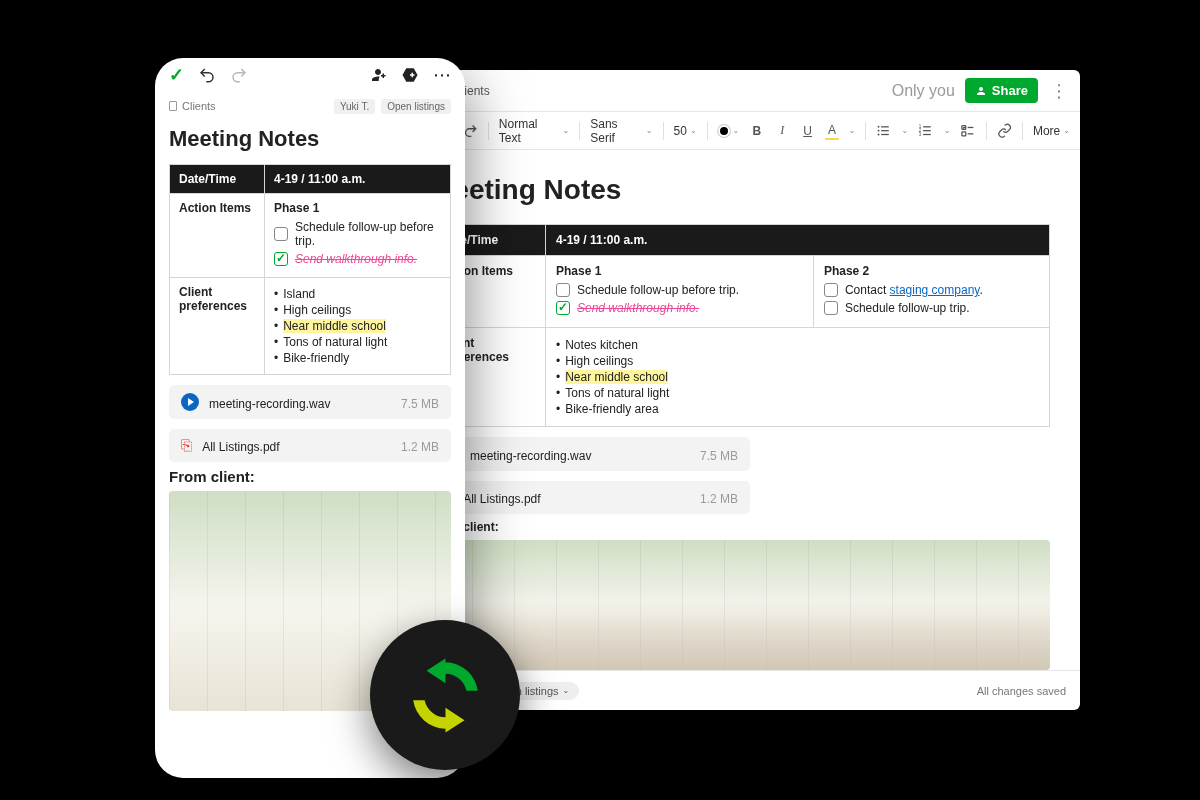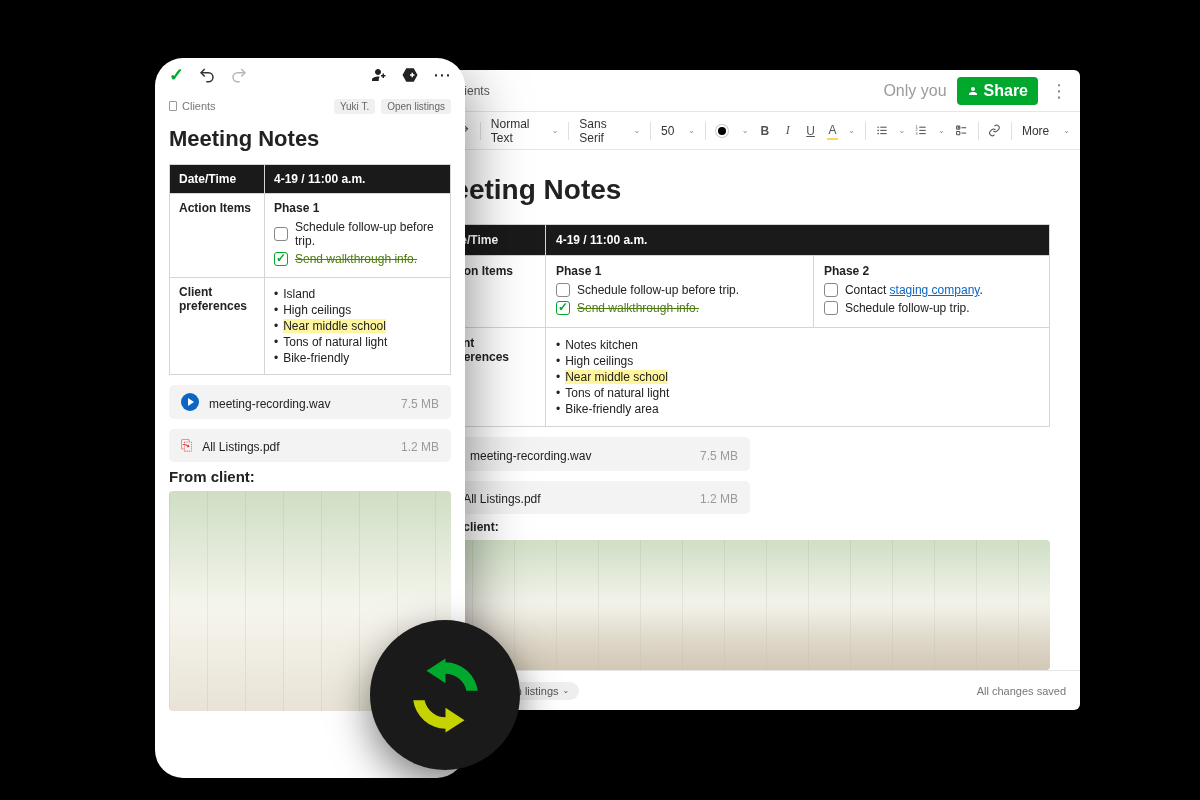--- a/index.html
+++ b/index.html
@@ -34,54 +34,54 @@
   gap: 10px;
 }
 .desk-titlebar .expand-ico { width:18px;height:18px;background:#eee;border-radius:3px;display:flex;align-items:center;justify-content:center;color:#888;font-size:11px; }
 .desk-titlebar .nb { display:flex;align-items:center;gap:6px;color:#555;font-size:12px; }
 .desk-titlebar .nb .book-ico { width:9px;height:11px;border:1px solid #888;border-radius:1px;position:relative; }
 .desk-titlebar .nb .book-ico::after{content:"";position:absolute;left:-2px;top:1px;bottom:1px;width:1px;background:#888;}
 .desk-titlebar .spacer { flex:1; }
 .desk-titlebar .privacy { color:#9a9a9a;font-size:16px; }
 .share-btn {
   background:#00a82d;color:#fff;border:none;border-radius:4px;
-  padding:5px 10px;font-size:16px;font-weight:600;display:flex;align-items:center;gap:5px;cursor:pointer;justify-content:flex-end;
+  padding:5px 10px;font-size:13px;font-weight:600;display:flex;align-items:center;gap:5px;cursor:pointer;justify-content:flex-end;
 }
 .share-btn svg{width:12px;height:12px;fill:#fff;}
 .more-dots{font-size:18px;color:#888;cursor:pointer;padding:0 2px;}
 
 .desk-toolbar{
   height:38px;border-bottom:1px solid #e6e6e6;
   display:flex;align-items:center;gap:10px;padding:0 10px;font-size:12px;color:#333;
 }
 .tb-add{width:18px;height:18px;border-radius:50%;background:#0a84ff;color:#fff;display:flex;align-items:center;justify-content:center;font-size:13px;font-weight:bold;cursor:pointer;}
 .tb-ico{width:16px;height:16px;color:#555;cursor:pointer;display:flex;align-items:center;justify-content:center;}
 .tb-sep{width:1px;height:18px;background:#e0e0e0;}
-.tb-dd{display:flex;align-items:center;gap:14px;cursor:pointer;font-size:12px;}
+.tb-dd{display:flex;align-items:center;gap:3px;cursor:pointer;font-size:12px;}
 .tb-dd .car{font-size:8px;color:#888;}
 .color-dot{width:12px;height:12px;border-radius:50%;background:#000;border:2px solid #fff;box-shadow:0 0 0 1px #ccc;}
 .bold-i{font-weight:bold;}
 .italic-i{font-style:italic;font-family:serif;}
 .under-i{text-decoration:underline;}
 .hl-i{position:relative;display:inline-block;width:14px;text-align:center;}
 .hl-i::after{content:"";position:absolute;left:0;right:0;bottom:-1px;height:2px;background:#ffd54f;}
 
 .desk-body{flex:1;overflow:hidden;padding:24px 30px 0 30px;}
 .desk-title{font-size:28px;font-weight:700;margin-bottom:18px;}
 
 .note-table{width:100%;border-collapse:collapse;border:1px solid #d5d5d5;font-size:12px;}
 .note-table .hdr td{background:#1a1a1a;color:#fff;font-weight:600;}
 .note-table td{border:1px solid #d5d5d5;padding:8px 10px;vertical-align:top;}
 .note-table td:first-child{width:115px;font-weight:600;}
 .phase-h{font-weight:600;margin-bottom:5px;}
 .chk-row{display:flex;align-items:center;gap:7px;margin:4px 0;}
 .chk{width:14px;height:14px;border:1.5px solid #888;border-radius:3px;flex-shrink:0;position:relative;}
 .chk.done{border-color:#00a82d;}
 .chk.done::after{content:"✓";position:absolute;top:-2px;left:1px;font-size:12px;color:#00a82d;font-weight:bold;}
-.strike{text-decoration:line-through;color:#4d7c0f;}
+.strike{text-decoration:line-through;color:#ec4899;font-style:italic;}
 .link{color:#0a66c2;text-decoration:underline;cursor:pointer;}
 .bullet{display:flex;gap:5px;margin:2px 0;}
 .bullet .dot{flex-shrink:0;}
 .hl{background:#fff59d;}
 
 .attachment{margin-top:10px;width:320px;background:#f3f3f3;border-radius:5px;padding:8px 12px;display:flex;align-items:flex-end;gap:10px;font-size:12px;}
 .attachment .play{width:18px;height:18px;border-radius:50%;background:#0a66c2;display:flex;align-items:center;justify-content:center;}
 .attachment .play::after{content:"";border-left:6px solid #fff;border-top:4px solid transparent;border-bottom:4px solid transparent;margin-left:2px;}
 .attachment .pdf-ico{color:#e53935;font-size:14px;}
 .attachment .fname{flex:1;}

